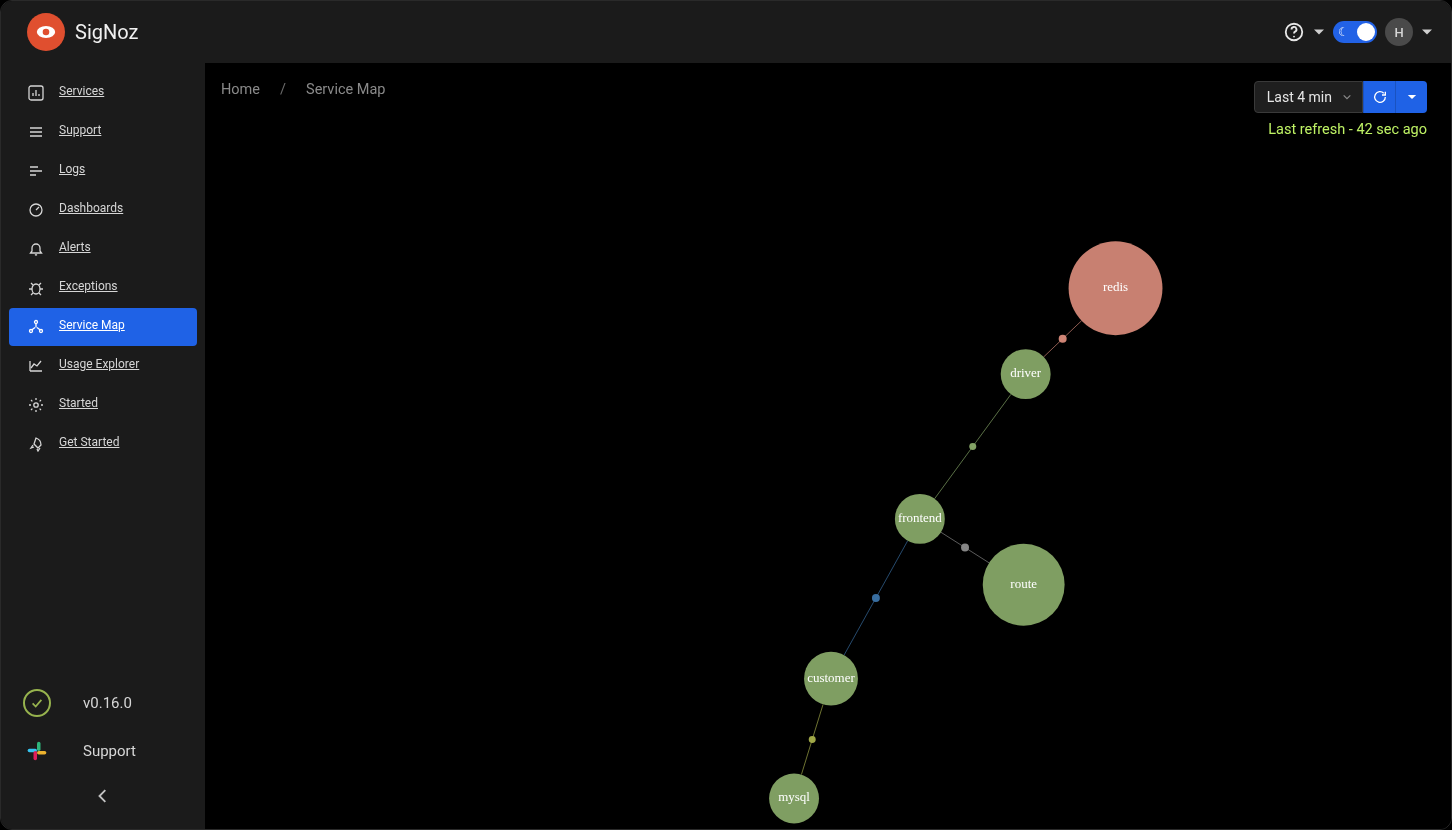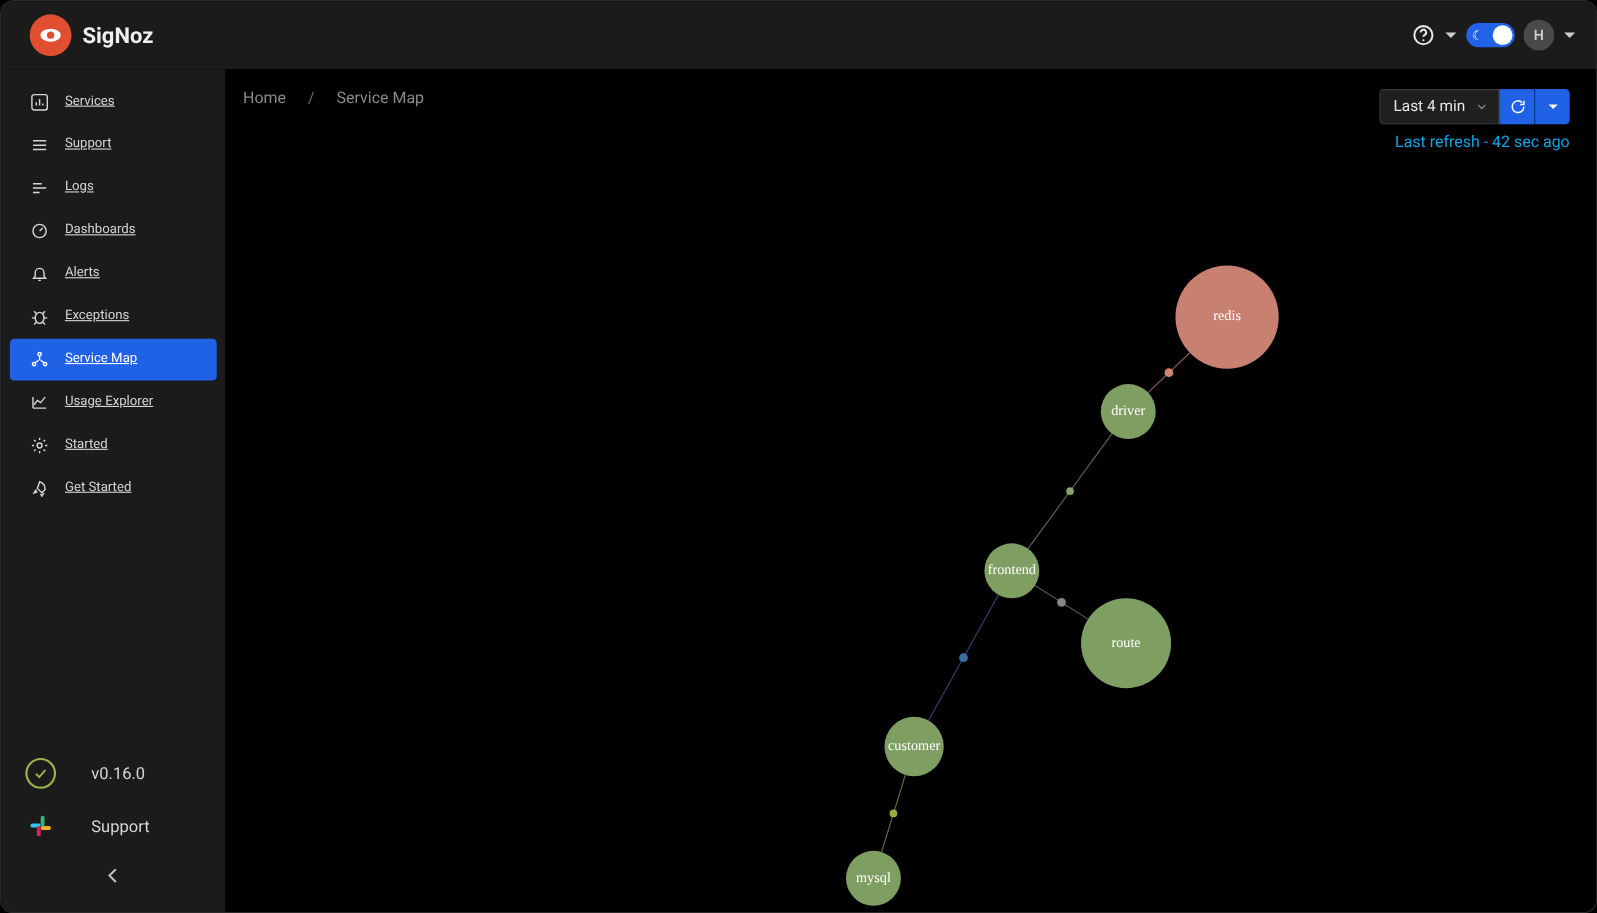--- a/index.html
+++ b/index.html
@@ -4,21 +4,21 @@
 <style>
   * { margin: 0; padding: 0; box-sizing: border-box; }
   html, body { width: 1452px; height: 830px; overflow: hidden; font-family: -apple-system, BlinkMacSystemFont, "Segoe UI", Roboto, Arial, sans-serif; background:#000; color:#d6d6d6; }
   .app { width:1452px; height:830px; background:#000; border:1px solid #2a2a2a; border-radius:12px; overflow:hidden; position:relative; }
 
   
   .header { height:62px; background:#1b1b1b; display:flex; align-items:center; padding:0 18px 0 26px; }
   .logo-wrap { display:flex; align-items:center; gap:10px; }
   .logo-mark { width:38px; height:38px; border-radius:50%; background:#e04f2f; display:flex; align-items:center; justify-content:center; }
   .logo-mark svg { width:22px; height:22px; }
-  .logo-text { font-weight:700; font-size:20px; color:#f0f0f0; }
+  .logo-text { font-weight:400; font-size:20px; color:#f0f0f0; }
   .header-right { margin-left:auto; display:flex; align-items:center; gap:8px; }
   .hdr-icon { width:22px; height:22px; display:flex; align-items:center; justify-content:center; color:#e6e6e6; }
   .chev { width:12px; height:12px; display:flex; align-items:center; justify-content:center; color:#cfcfcf; }
   .toggle { width:44px; height:22px; border-radius:11px; background:#2262e6; position:relative; display:flex; align-items:center; }
   .toggle .moon { position:absolute; left:5px; font-size:12px; color:#fff; }
   .toggle .knob { position:absolute; right:2px; top:2px; width:18px; height:18px; border-radius:50%; background:#fff; }
   .avatar { width:28px; height:28px; border-radius:50%; background:#4a4a4a; color:#d6d6d6; display:flex; align-items:center; justify-content:center; font-size:13px; font-weight:500; }
 
   
   .body { display:flex; height:calc(830px - 62px); }
@@ -39,21 +39,21 @@
   .main { flex:1; background:#000; position:relative; }
   .topbar { display:flex; align-items:flex-start; padding:18px 24px 0 16px; }
   .breadcrumb { font-size:14.5px; color:#8a8a8a; display:flex; gap:20px; align-items:center; }
   .breadcrumb .sep { color:#6a6a6a; }
   .breadcrumb .cur { color:#8a8a8a; }
   .topbar-right { margin-left:auto; text-align:right; }
   .time-controls { display:flex; align-items:center; }
   .time-picker { height:32px; background:#1f1f1f; border:1px solid #3a3a3a; border-radius:4px 0 0 4px; display:flex; align-items:center; gap:10px; padding:0 10px 0 12px; font-size:14px; color:#e6e6e6; }
   .refresh-btn { height:32px; width:32px; background:#1f62e6; display:flex; align-items:center; justify-content:center; color:#fff; border-left:1px solid #1a52c0; }
   .refresh-menu { height:32px; width:32px; background:#1f62e6; display:flex; align-items:center; justify-content:center; color:#fff; border-radius:0 4px 4px 0; border-left:1px solid #1a52c0; }
-  .last-refresh { font-size:14.5px; color:#0ea5e9; margin-top:8px; }
+  .last-refresh { font-size:14.5px; color:#bef264; margin-top:8px; }
 
   
   .graph { position:absolute; left:0; top:0; right:0; bottom:0; }
   .graph svg { width:100%; height:100%; }
   .node text { font-family: Georgia, "Times New Roman", serif; fill:#fff; font-size:13px; text-anchor:middle; dominant-baseline:middle; }
 </style>
 </head>
 <body>
 
 <div class="app">

